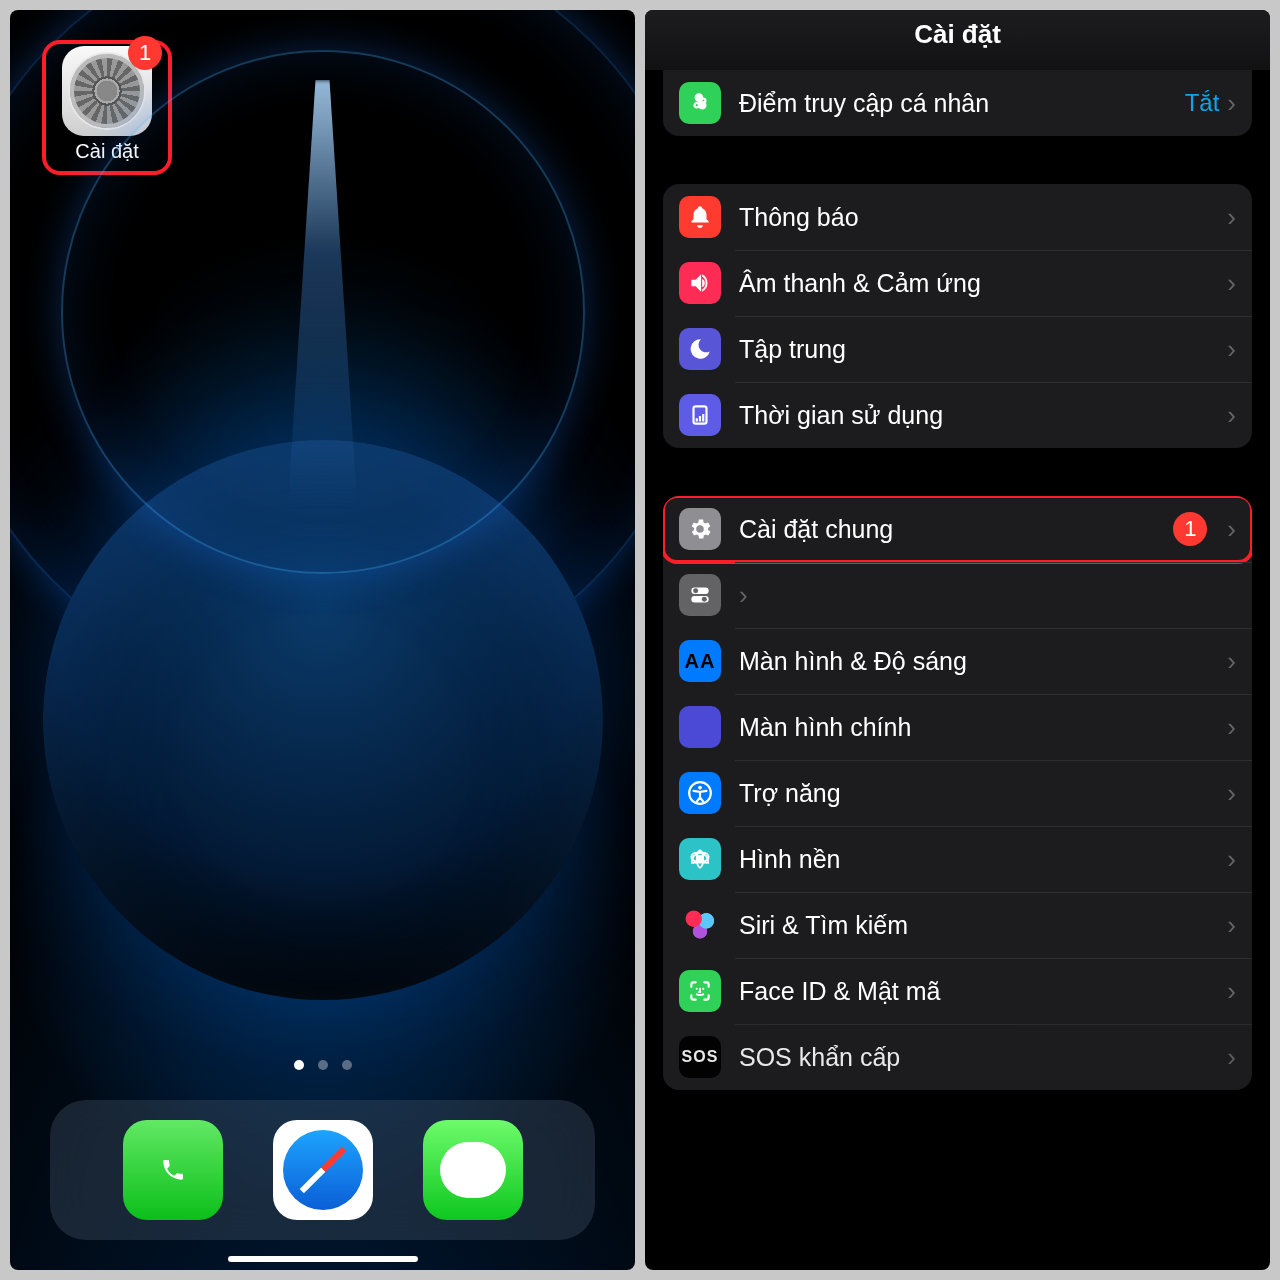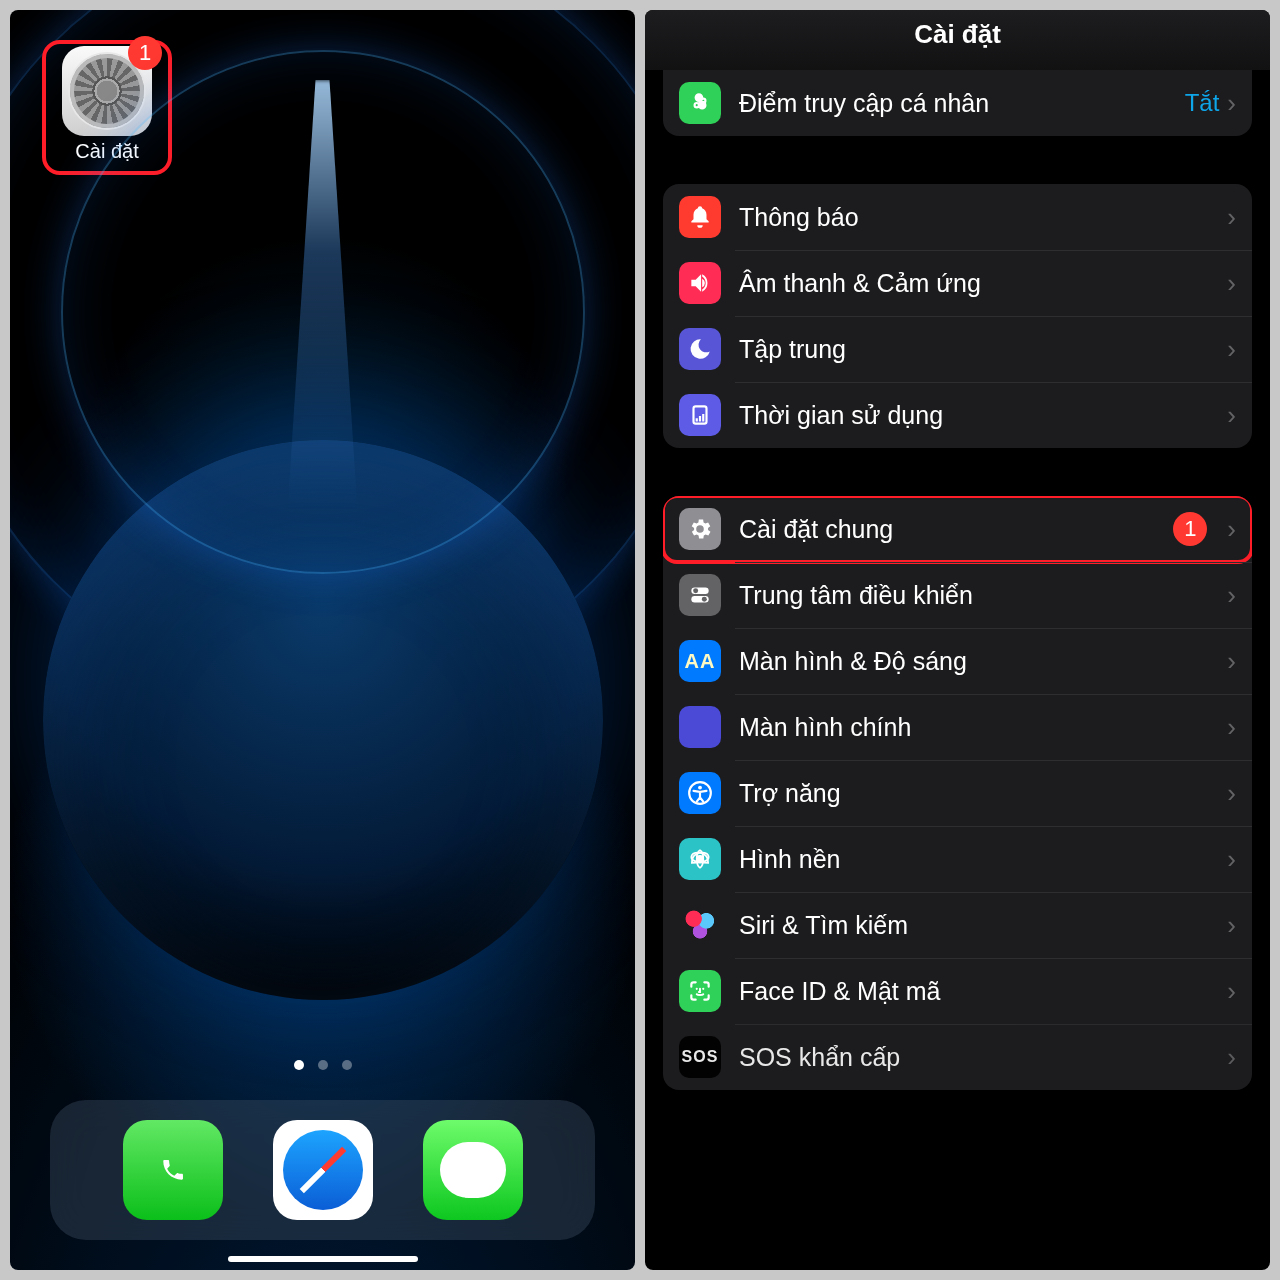--- a/index.html
+++ b/index.html
@@ -325,26 +325,25 @@
     </div>
     <div class="row">
       <div class="ic gray2">
         <svg viewBox="0 0 24 24">
             <rect x="4" y="5" width="16" height="6" rx="3" fill="#fff"></rect>
             <circle cx="8" cy="8" r="2.3" fill="#636366"></circle>
             <rect x="4" y="13" width="16" height="6" rx="3" fill="#fff"></rect>
             <circle cx="16" cy="16" r="2.3" fill="#636366"></circle>
           </svg>
       </div>
-      <span class="label">Trung tâm điều khiển</span>
       <span class="chev">›</span>
     </div>
     <div class="row">
       <div class="ic blue">
-        <span style="font-size:20px;font-weight:700;color:#fef9c3;letter-spacing:1px">AA</span>
+        <span style="font-size:20px;font-weight:700;color:#000000;letter-spacing:1px">AA</span>
       </div>
       <span class="label">Màn hình &amp; Độ sáng</span>
       <span class="chev">›</span>
     </div>
     <div class="row">
       <div class="ic home-grid">
         <i></i>
           <i></i>
           <i></i>
           <i></i>

